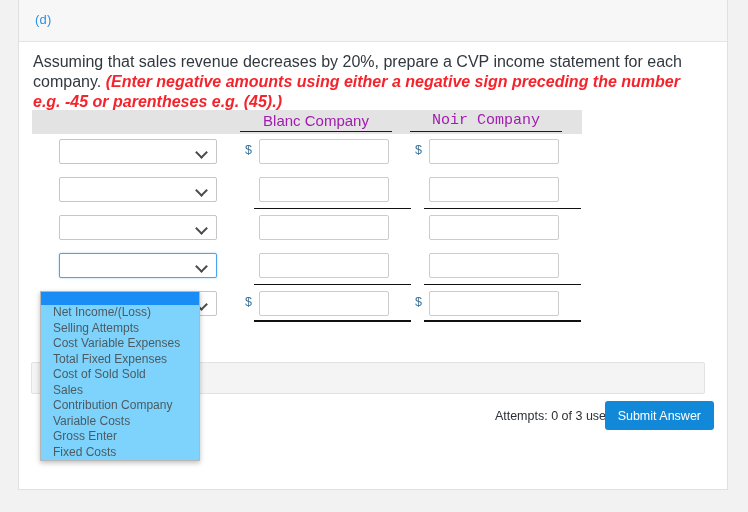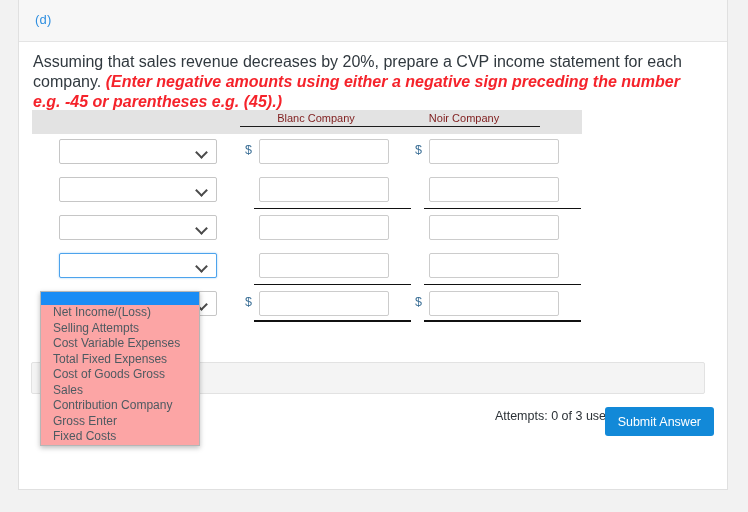--- a/index.html
+++ b/index.html
@@ -74,27 +74,27 @@
   }
   .stmt-head {
     position: relative;
     height: 24px;
     background: #e3e3e3;
   }
   .col-head {
     position: absolute;
     top: 2px;
     text-align: center;
-    font-size: 11px;
-    color: #7f1d1d;
+    font-size: 15px;
+    color: #a21caf;
     border-bottom: 1.5px solid #1c1c1c;
     padding-bottom: 2px;
   }
   .col-head.c1 { left: 208px; width: 152px; }
-  .col-head.c2 { left: 356px; width: 152px; }
+  .col-head.c2 { left: 378px; width: 152px; font-family: Liberation Mono, monospace; }
 
   .row {
     position: relative;
     height: 38px;
   }
 
   
   .acct-select {
     position: absolute;
     left: 27px;
@@ -192,40 +192,40 @@
     position: absolute;
     right: 114px;
     top: 11px;
     font-size: 12.5px;
     color: #2b3136;
     white-space: nowrap;
   }
   .submit-btn {
     position: absolute;
     right: 13px;
-    top: 9px;
+    top: 3px;
     height: 29px;
     padding: 0 13px;
     background: #1289d8;
     color: #ffffff;
     border: none;
     border-radius: 3px;
     font-family: "Liberation Sans", sans-serif;
     font-size: 12.5px;
     cursor: pointer;
     white-space: nowrap;
   }
 
   
   .dropdown {
     position: absolute;
     left: 40px;
     top: 291px;
     width: 160px;
-    background: #fca5a5;
+    background: #7dd3fc;
     border: 1px solid #b6b6b6;
     box-shadow: 0 2px 5px rgba(0,0,0,.25);
     z-index: 50;
     padding: 0;
     box-sizing: border-box;
   }
   .dd-item {
     font-size: 12px;
     line-height: 15.5px;
     padding: 0 4px 0 12px;
@@ -322,20 +322,21 @@
     </div>
 
   </div>
 
   <div class="dropdown">
     <div class="dd-item blank selected"></div>
     <div class="dd-item">Net Income/(Loss)</div>
     <div class="dd-item">Selling Attempts</div>
     <div class="dd-item">Cost Variable Expenses</div>
     <div class="dd-item">Total Fixed Expenses</div>
-    <div class="dd-item">Cost of Goods Gross</div>
+    <div class="dd-item">Cost of Sold Sold</div>
     <div class="dd-item">Sales</div>
     <div class="dd-item">Contribution Company</div>
+    <div class="dd-item">Variable Costs</div>
     <div class="dd-item">Gross Enter</div>
     <div class="dd-item">Fixed Costs</div>
   </div>
 
 </div>
 
 </body></html>

